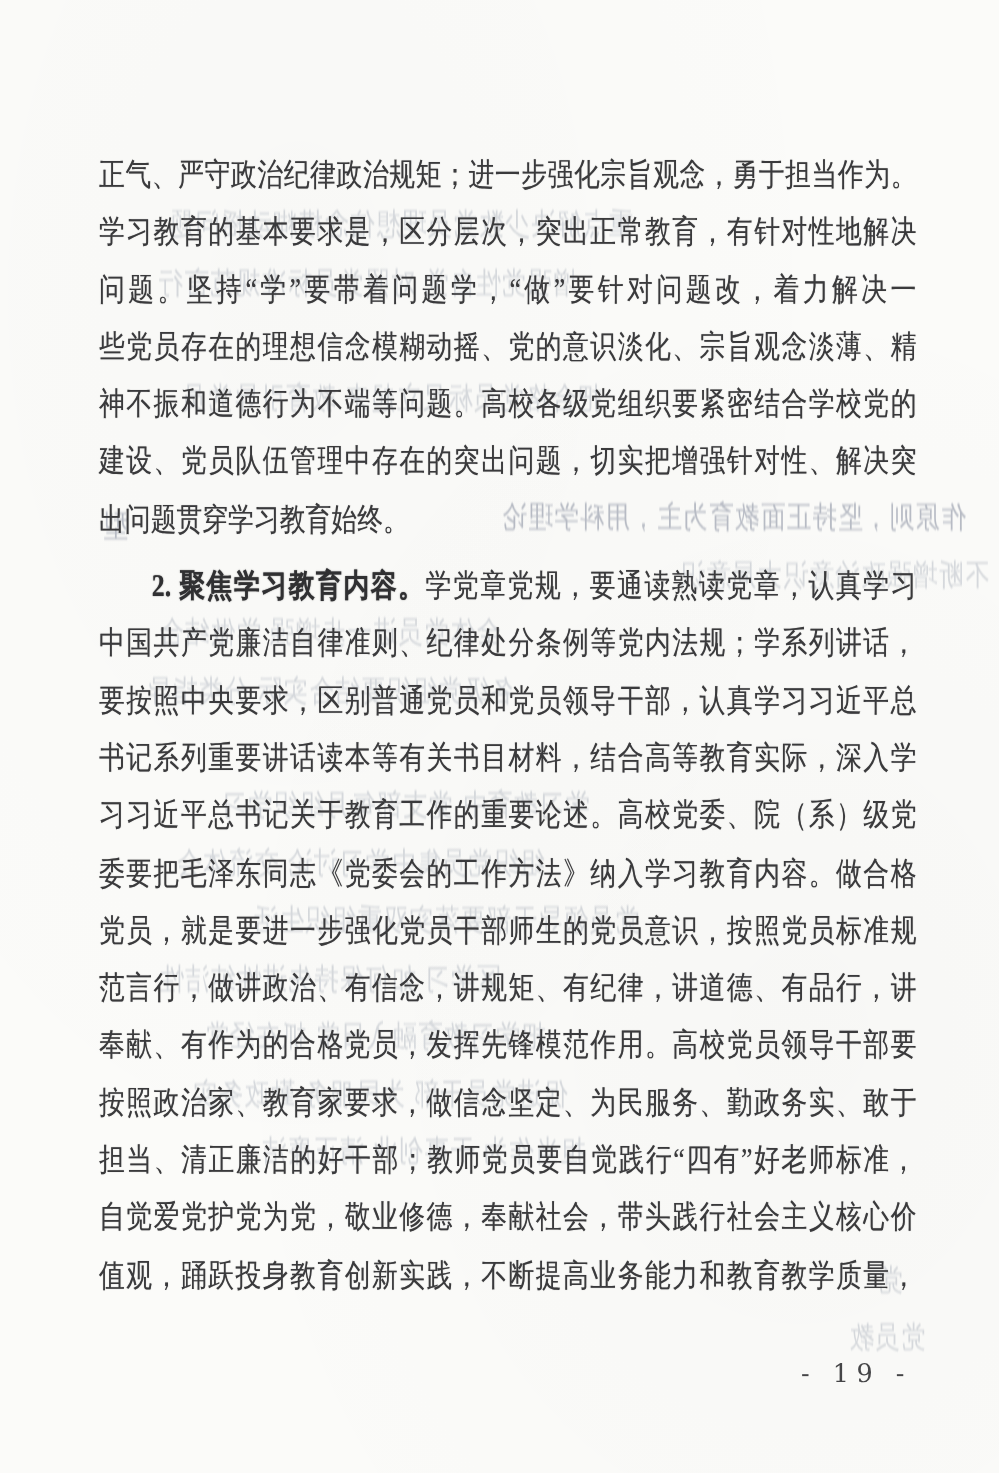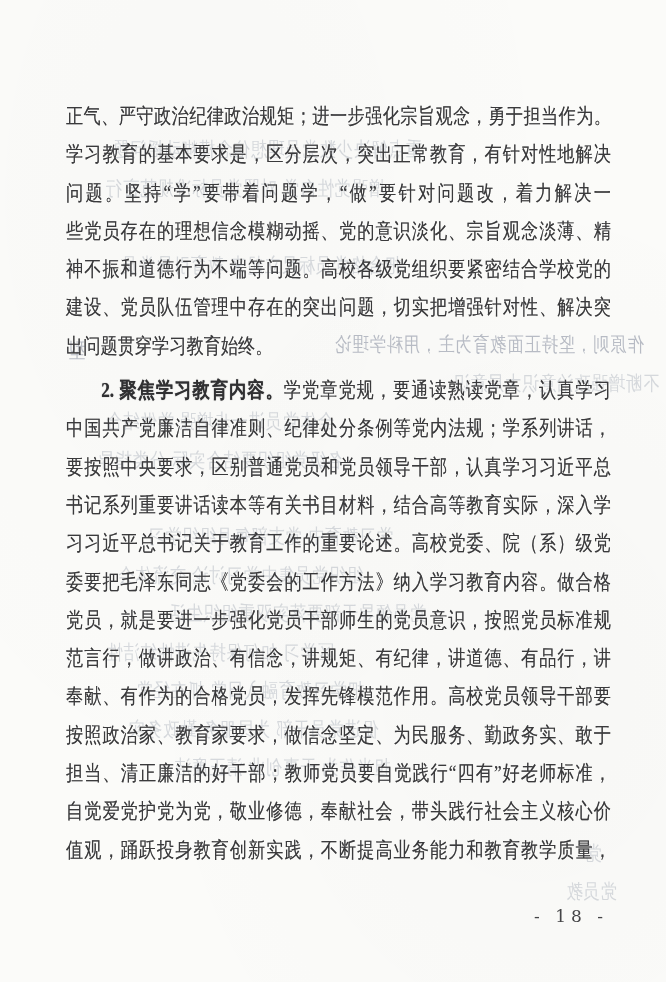--- a/index.html
+++ b/index.html
@@ -124,15 +124,15 @@
         <div class="line">党员，就是要进一步强化党员干部师生的党员意识，按照党员标准规</div>
         <div class="line">范言行，做讲政治、有信念，讲规矩、有纪律，讲道德、有品行，讲</div>
         <div class="line">奉献、有作为的合格党员，发挥先锋模范作用。高校党员领导干部要</div>
         <div class="line">按照政治家、教育家要求，做信念坚定、为民服务、勤政务实、敢于</div>
         <div class="line">担当、清正廉洁的好干部；教师党员要自觉践行“四有”好老师标准，</div>
         <div class="line">自觉爱党护党为党，敬业修德，奉献社会，带头践行社会主义核心价</div>
         <div class="line">值观，踊跃投身教育创新实践，不断提高业务能力和教育教学质量，</div>
       </div>
     </div>
 
-  <div class="page-number">- 18 -</div>
+  <div class="page-number">- 19 -</div>
 
 </div>
 
 </body></html>

